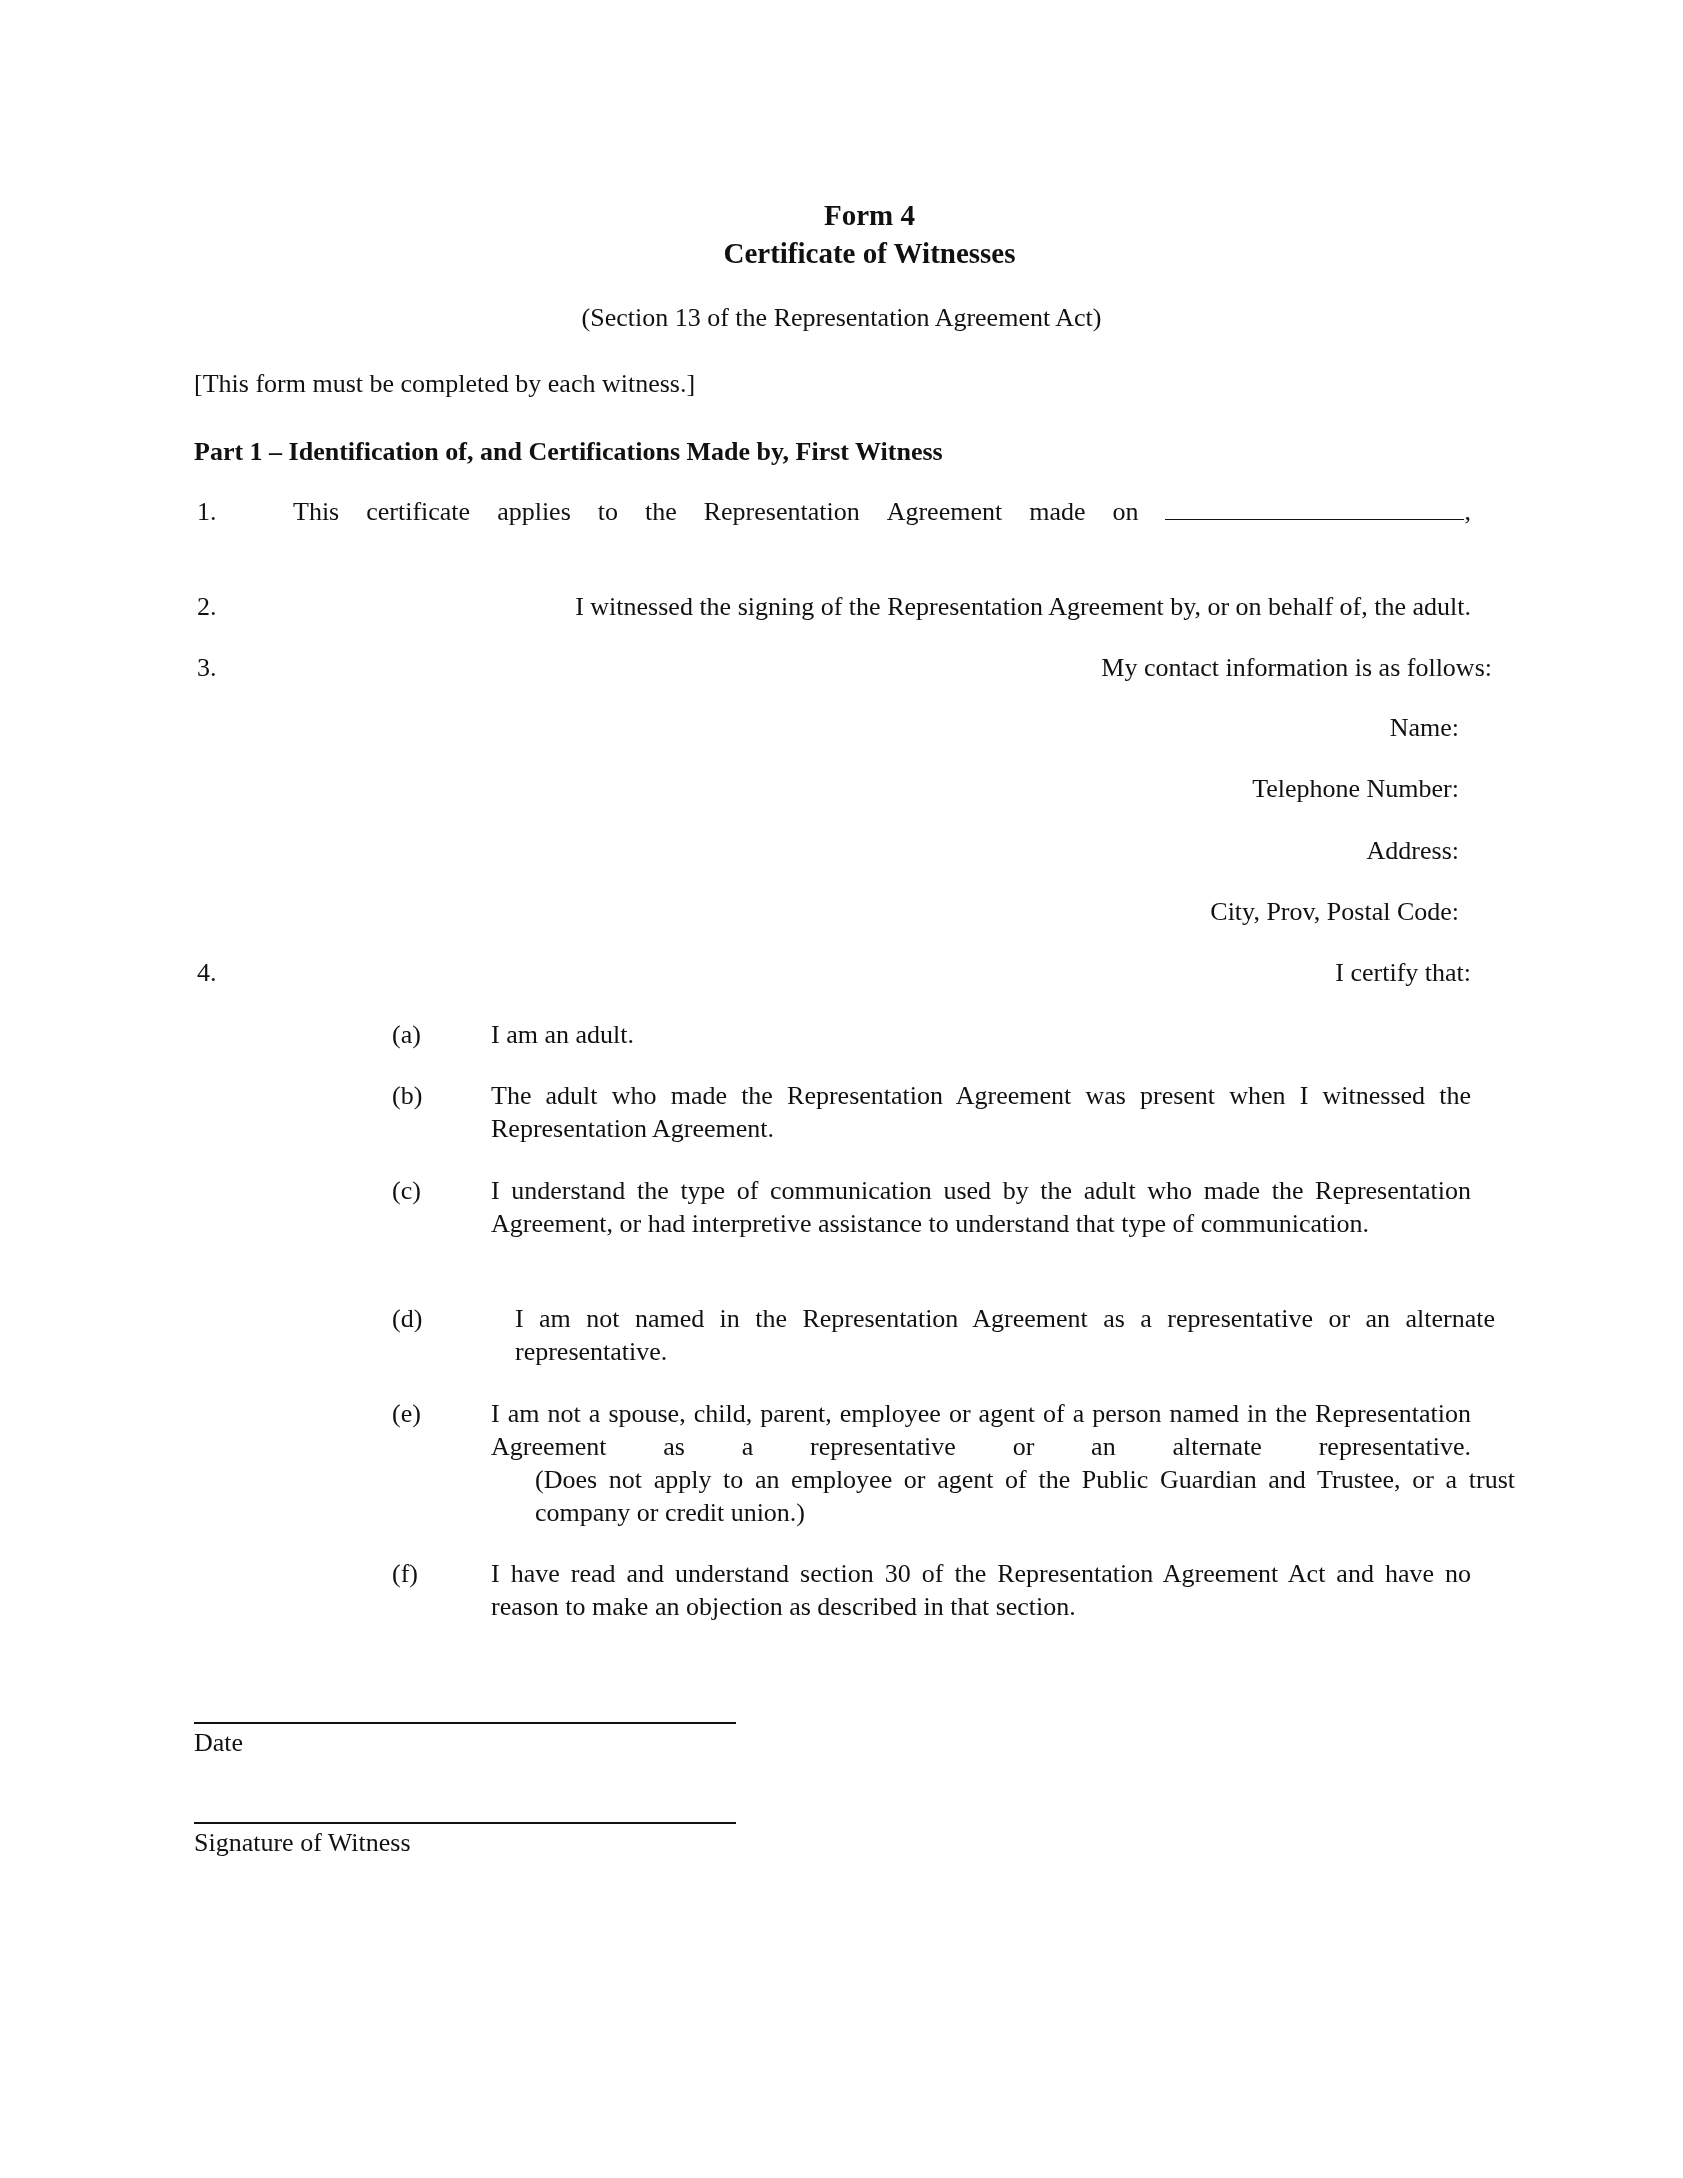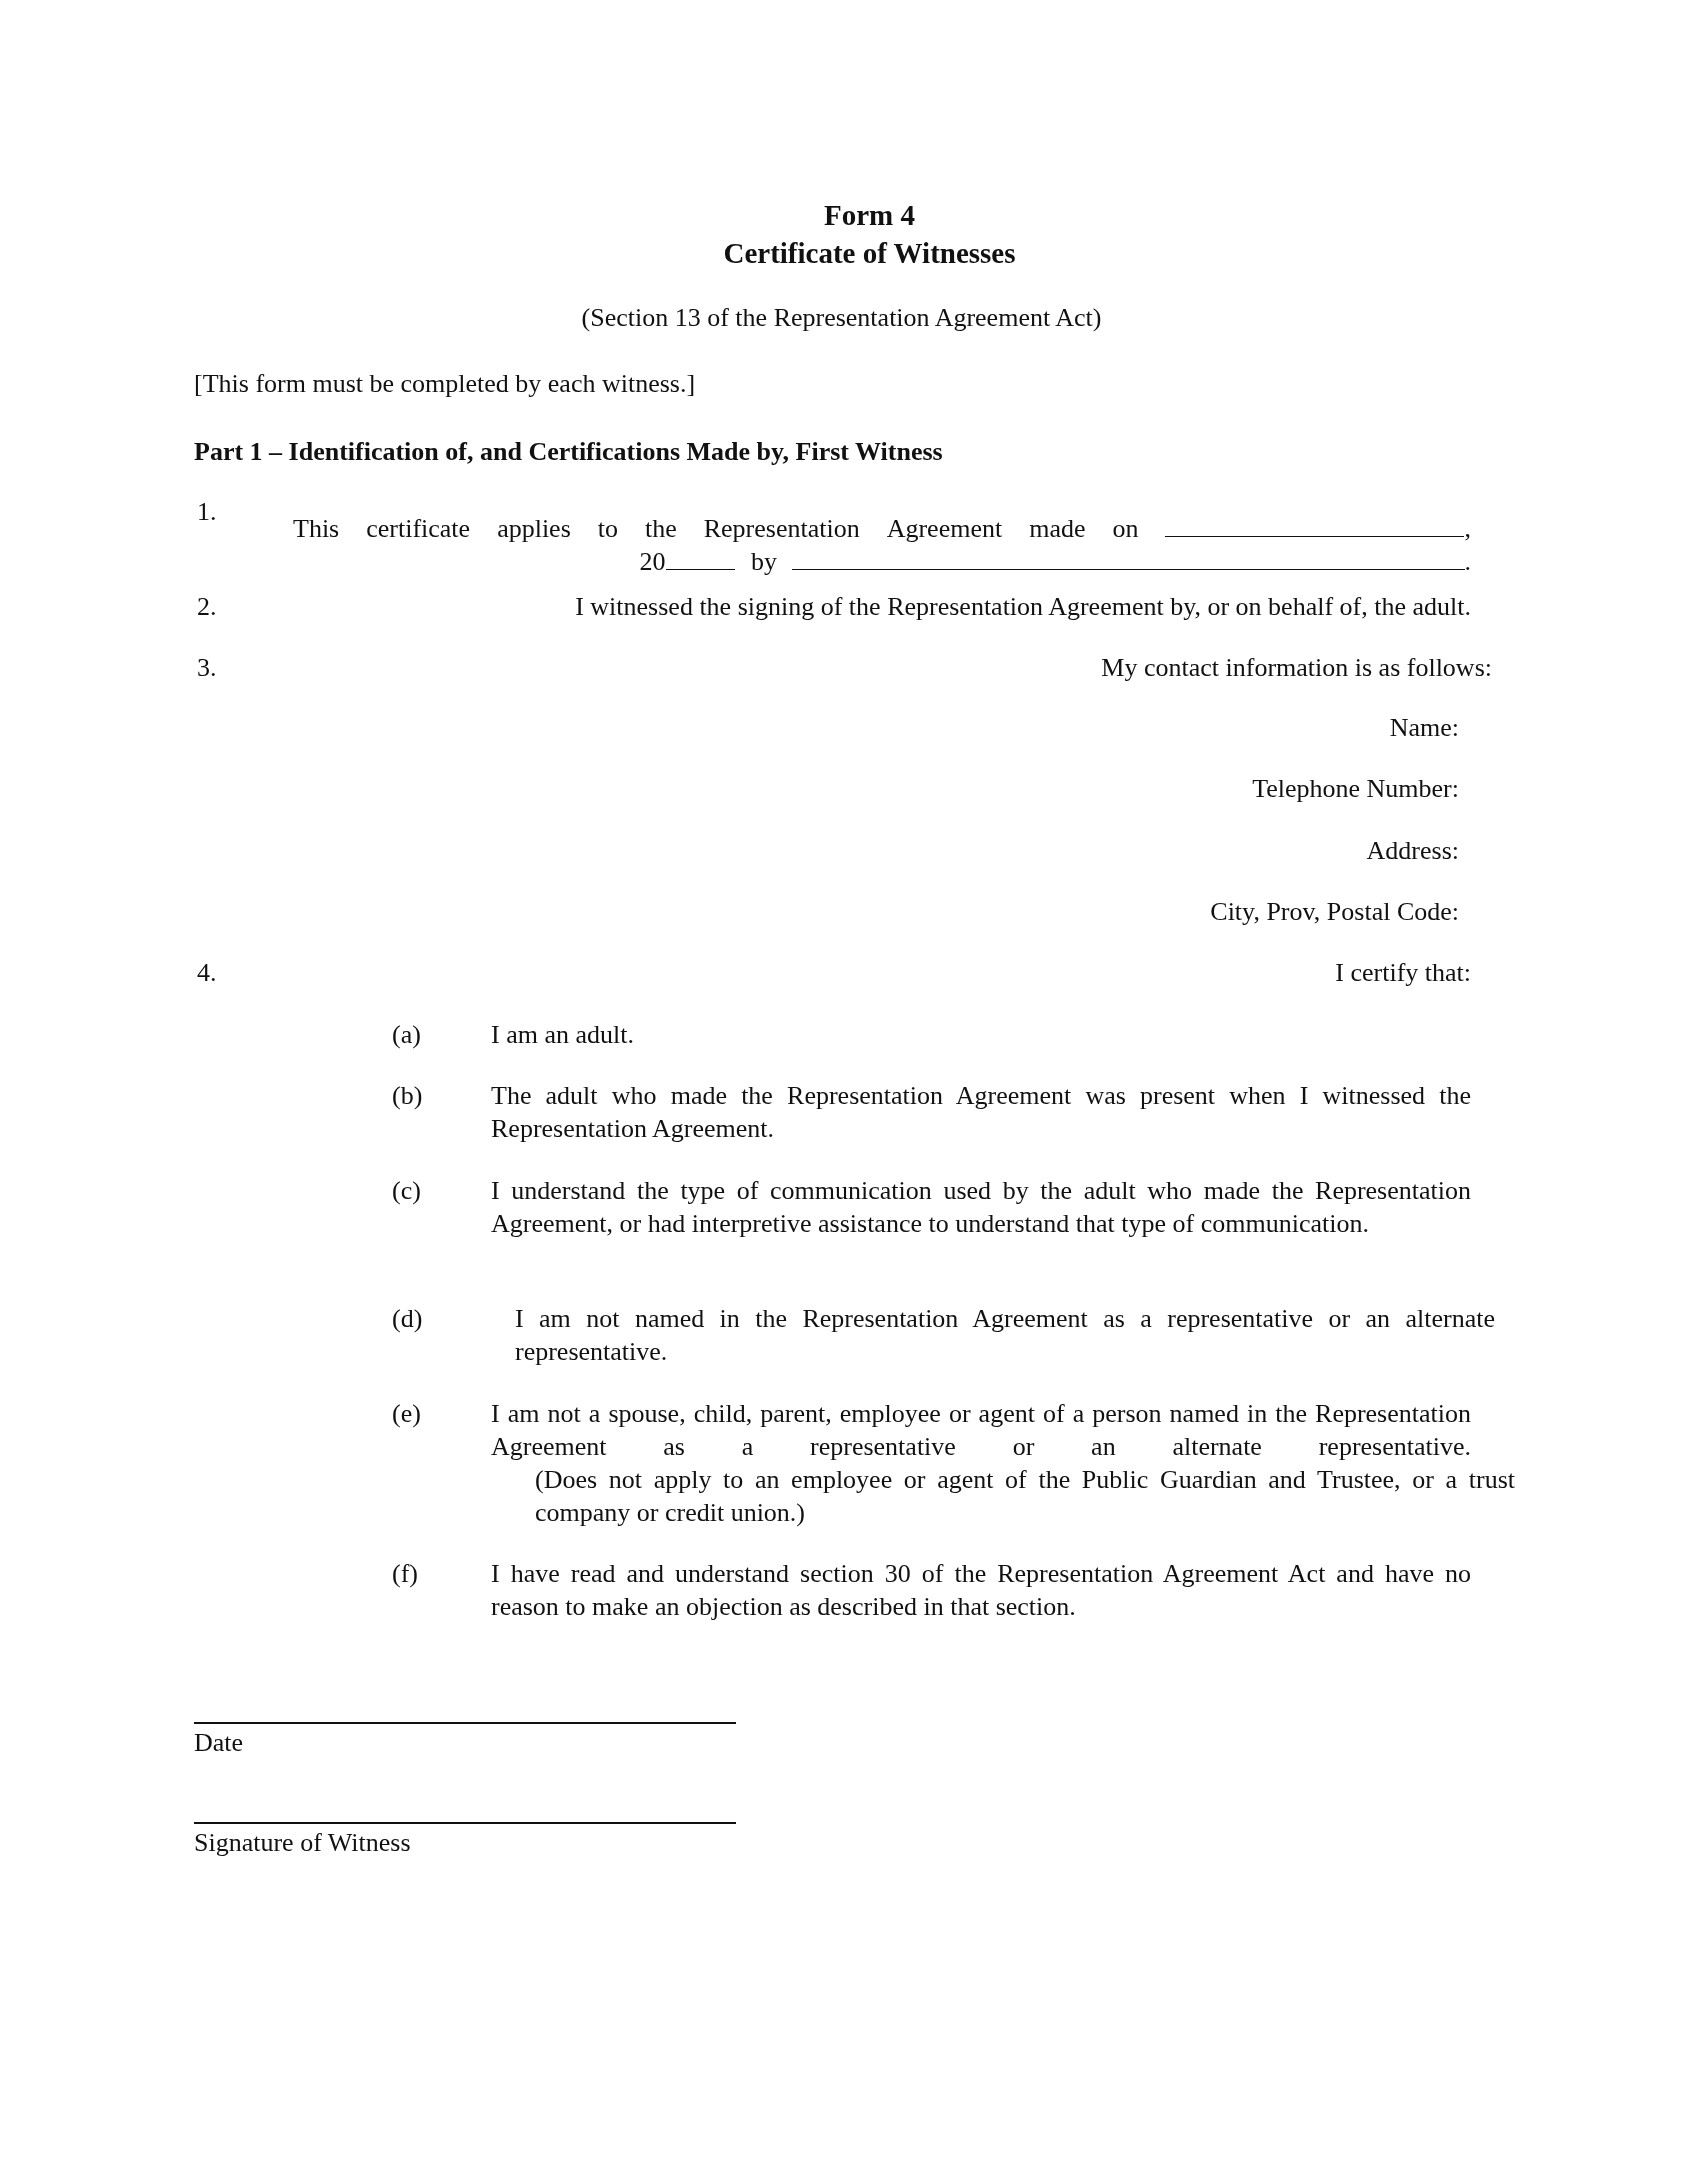--- a/index.html
+++ b/index.html
@@ -30,37 +30,32 @@
 </head>
 <body>
 
 <div class="abs center title" style="top:196px;">Form 4</div>
 <div class="abs center title" style="top:234px;">Certificate of Witnesses</div>
 <div class="abs center italic" style="top:301px;">(Section 13 of the Representation Agreement Act)</div>
 <div class="abs italic" style="left:194px; top:367px;">[This form must be completed by each witness.]</div>
 <div class="abs bold" style="left:194px; top:435px;">Part 1 – Identification of, and Certifications Made by, First Witness</div>
 
 <div class="abs num" style="top:495px;">1.</div>
-<div class="abs body-text" style="top:512px;">
+<div class="abs body-text" style="top:495px;">
   <div class="line1">
     <span>This</span>
     <span>certificate</span>
     <span>applies</span>
     <span>to</span>
     <span>the</span>
     <span>Representation</span>
     <span>Agreement</span>
     <span>made</span>
     <span>on</span>
     <span style="white-space:nowrap;"><span class="blank" style="width:299px;"></span><span>,</span></span>
-  </div>
-  <div style="white-space:nowrap;">
-    <span>20</span><span class="blank" style="width:69px;"></span>
-    <span style="margin-left:10px;">by</span>
-    <span class="blank" style="width:673px; margin-left:8px;"></span><span>.</span>
   </div>
 </div>
 
 <div class="abs num" style="top:590px;">2.</div>
 <div class="abs body-text" style="top:590px;">I witnessed the signing of the Representation Agreement by, or on behalf of, the adult.</div>
 
 <div class="abs num" style="top:651px;">3.</div>
 <div class="abs body-text" style="top:651px;margin-left:21px;">My contact information is as follows:</div>
 
 <div class="abs field-row" style="top:711px;">

